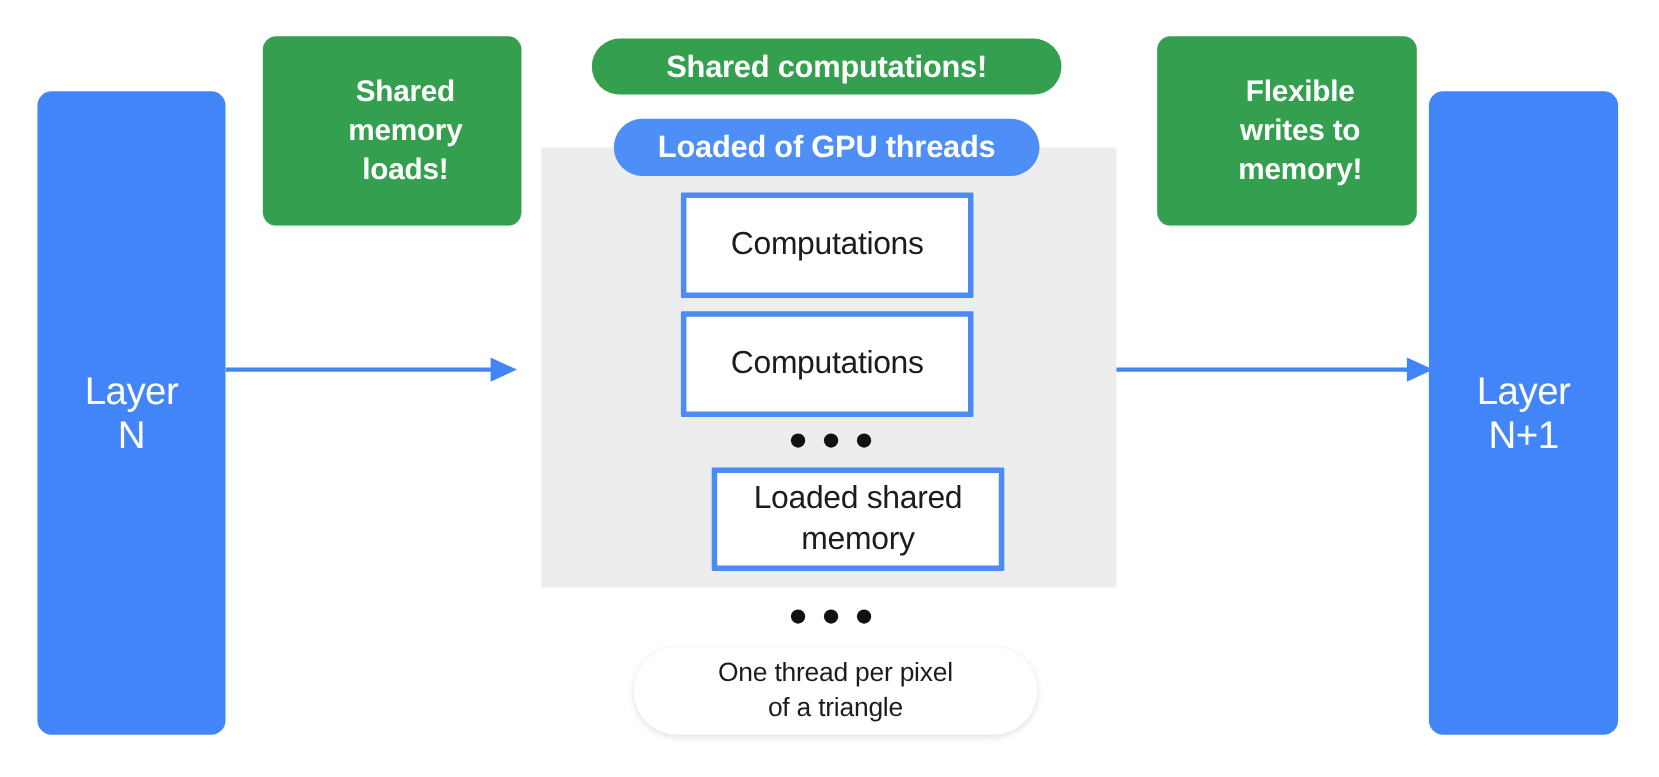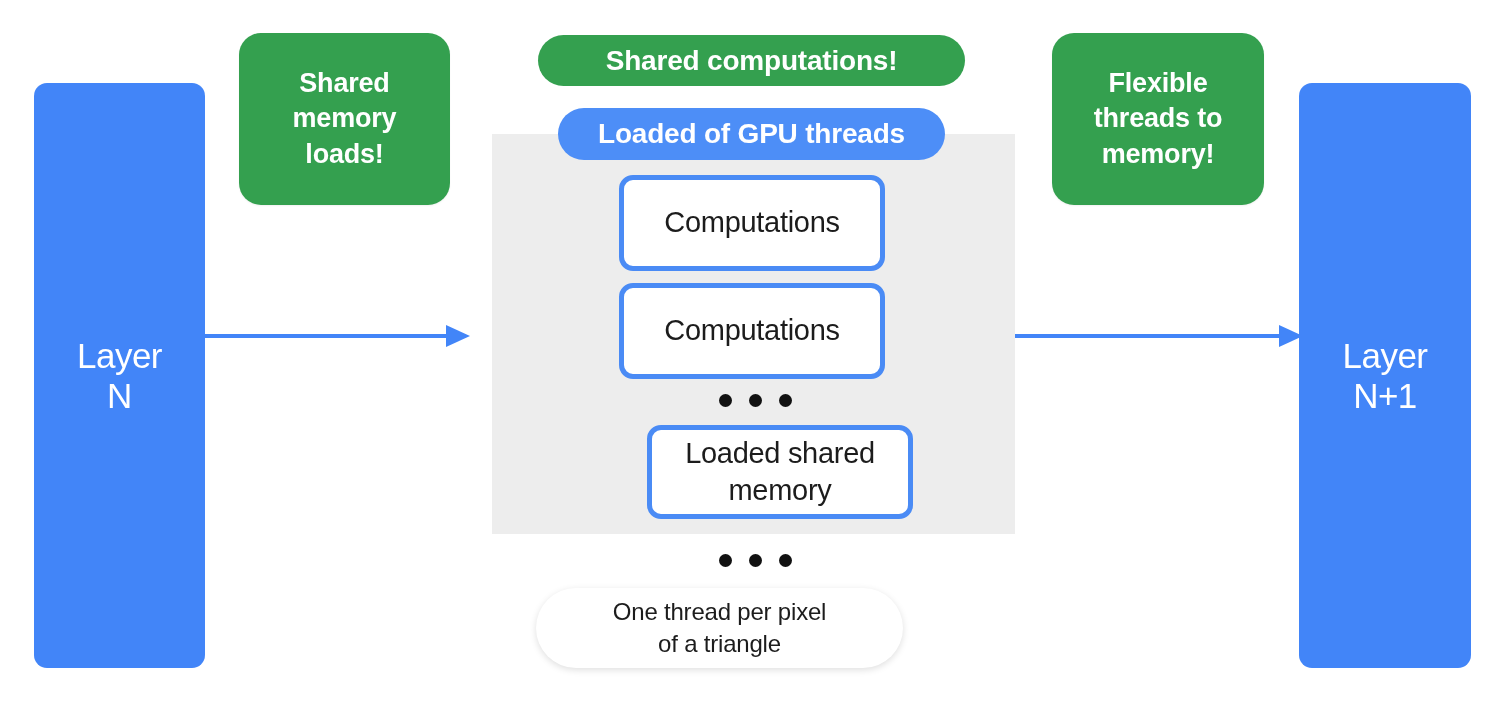--- a/index.html
+++ b/index.html
@@ -35,32 +35,33 @@
     letter-spacing: -0.5px;
     white-space: pre-line;
   }
   #layer-n  { left: 34px;   top: 83px; width: 171px; height: 585px; }
   #layer-n1 { left: 1299px; top: 83px; width: 172px; height: 585px; }
 
   
   .callout-green {
     position: absolute;
     background: #34a04f;
-    border-radius: 22px;
+    border-radius: 12px;
     display: flex;
     align-items: center;
     justify-content: center;
     text-align: center;
     color: #ffffff;
     font-size: 27px;
     line-height: 1.32;
     font-weight: 700;
     letter-spacing: -0.2px;
     white-space: pre-line;
     box-shadow: 0 1px 2px rgba(0,0,0,0.06);
+    padding-left: 24px;
   }
   #callout-shared-memory   { left: 239px;  top: 33px; width: 211px; height: 172px; }
   #callout-flexible-writes { left: 1052px; top: 33px; width: 212px; height: 172px; }
 
   
   .pill {
     position: absolute;
     border-radius: 999px;
     display: flex;
     align-items: center;
@@ -89,21 +90,21 @@
     width: 523px; height: 400px;
     background: #ededed;
     z-index: 1;
   }
 
   
   .thread-box {
     position: absolute;
     background: #ffffff;
     border: 5px solid #4a8bf5;
-    border-radius: 14px;
+    border-radius: 1px;
     display: flex;
     align-items: center;
     justify-content: center;
     text-align: center;
     color: #1c1c1c;
     font-size: 29px;
     line-height: 1.28;
     font-weight: 400;
     letter-spacing: -0.3px;
     white-space: pre-line;
@@ -126,21 +127,21 @@
     width: 13px; height: 13px;
     border-radius: 50%;
     background: #111111;
   }
   #dots-inner { left: 719px; top: 394px; }
   #dots-outer { left: 719px; top: 554px; }
 
   
   #pill-one-thread {
     position: absolute;
-    left: 536px; top: 588px;
+    left: 576px; top: 588px;
     width: 367px; height: 80px;
     background: #ffffff;
     border-radius: 999px;
     box-shadow: 0 2px 7px rgba(0,0,0,0.13);
     display: flex;
     align-items: center;
     justify-content: center;
     text-align: center;
     color: #1c1c1c;
     font-size: 24px;
@@ -183,21 +184,21 @@
   <div class="layer-box" id="layer-n1">Layer
 N+1</div>
 
   <div class="callout-green" id="callout-shared-memory">Shared
 memory
 loads!</div>
 
   <div class="pill" id="pill-shared-computations">Shared computations!</div>
 
   <div class="callout-green" id="callout-flexible-writes">Flexible
-threads to
+writes to
 memory!</div>
 
   <div class="pill" id="pill-block-threads">Loaded of GPU threads</div>
 
   <div class="thread-box" id="thread-box-0">Computations</div>
 
   <div class="thread-box" id="thread-box-1">Computations</div>
 
   <div class="thread-box" id="thread-box-2">Loaded shared
 memory</div>

